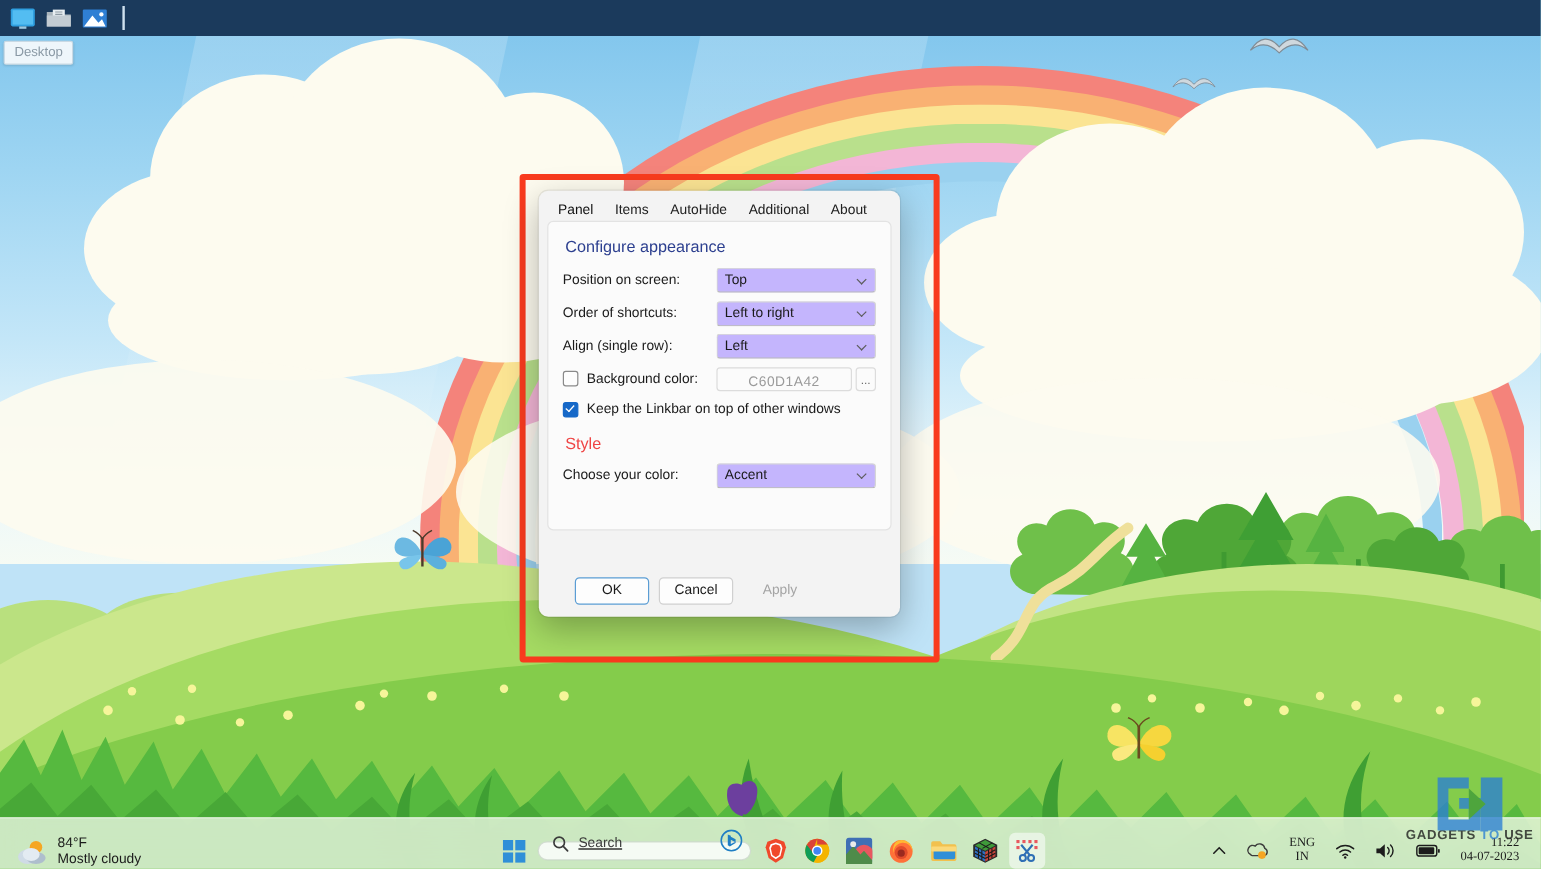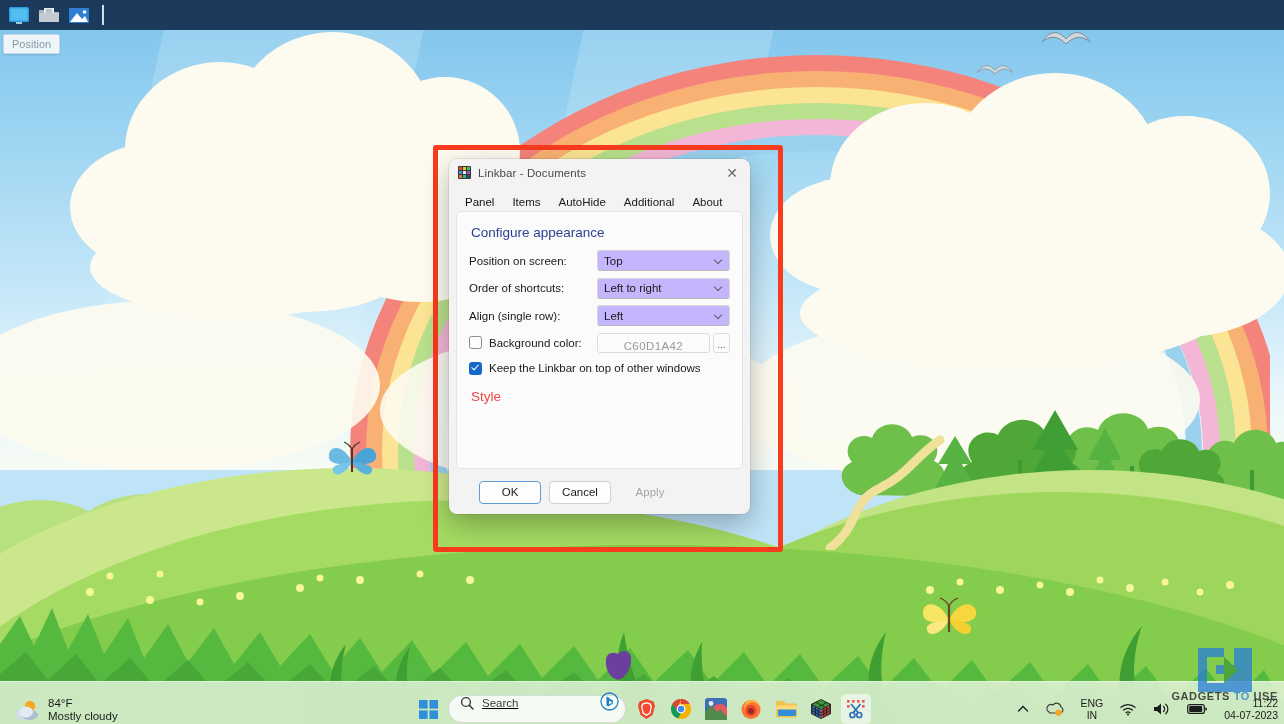--- a/index.html
+++ b/index.html
@@ -147,31 +147,31 @@
   }
   .weather{display:flex;align-items:center;gap:8px;padding-left:14px;cursor:pointer;min-width:190px;}
   .wicon{width:26px;height:22px;position:relative;flex:none;}
   .wtxt{line-height:1.18;}
   .wtemp{font-size:11.5px;color:#1c1c1c;}
   .wdesc{font-size:11.5px;color:#1c1c1c;}
 
   .center{position:absolute;left:50%;transform:translateX(-50%);display:flex;align-items:center;gap:5px;}
   .startbtn{width:30px;height:30px;display:flex;align-items:center;justify-content:center;cursor:pointer;border-radius:4px;}
   .searchbox{
-    width:178px;height:28px;background:rgba(255,255,255,.82);border:1px solid rgba(180,195,180,.55);
+    width:178px;height:16px;background:rgba(255,255,255,.82);border:1px solid rgba(180,195,180,.55);
     border-radius:16px;display:flex;align-items:center;padding:0 6px 12px 11px;box-sizing:border-box;
     gap:8px;cursor:text;text-decoration:underline;
   }
   .searchbox .sbtext{font-size:11.5px;color:#3b3b3b;}
   .tbicon{width:30px;height:30px;border-radius:5px;display:flex;align-items:center;justify-content:center;cursor:pointer;position:relative;}
   .tbicon.active{background:rgba(255,255,255,.55);}
   .runbar{position:absolute;bottom:-4px;left:50%;transform:translateX(-50%);width:7px;height:2.5px;border-radius:2px;background:#5a5a5a;}
   .runbar.wide{width:15px;background:#2f6fb5;}
 
-  .tray{position:absolute;right:2px;display:flex;align-items:center;gap:9px;}
+  .tray{position:absolute;right:14px;display:flex;align-items:center;gap:9px;font-family:Liberation Serif, serif;}
   .tray-ico{display:flex;align-items:center;justify-content:center;cursor:pointer;padding:4px;border-radius:4px;}
   .lang{font-size:10.5px;color:#1c1c1c;text-align:center;line-height:1.15;cursor:pointer;padding:2px 4px;border-radius:4px;}
   .clock{font-size:10.5px;color:#1c1c1c;text-align:right;line-height:1.2;cursor:pointer;padding:2px 4px;border-radius:4px;}
 
   
   #watermark{position:absolute;right:6px;bottom:22px;z-index:70;opacity:.78;pointer-events:none;}
   .wm-logo{width:62px;height:52px;position:relative;margin:0 auto;}
   .wm-text{font-size:11px;font-weight:bold;color:#1a1a1a;letter-spacing:.6px;text-align:center;margin-top:-6px;}
   .wm-text b{color:#2b7fd4;}
 </style>
@@ -359,41 +359,26 @@
   </div>
   <div class="lb-item" title="Pictures">
     <svg width="22" height="19" viewBox="0 0 22 19">
       <rect x="1" y="2" width="20" height="15" rx="1" fill="#2f7fd4"></rect>
       <path d="M2 16 L9 7 L14 13 L17 10 L20 16 Z" fill="#ffffff"></path>
       <circle cx="16.5" cy="6" r="1.8" fill="#ffffff"></circle>
     </svg>
   </div>
   <div class="lb-sep"></div>
 </div>
-<div id="lb-tooltip">Position</div>
+<div id="lb-tooltip">Desktop</div>
 
 <div id="redbox"></div>
 
 <div id="dialog">
 
-  <div class="titlebar">
-    <div class="title-ico">
-      <i style="background:#e74c3c"></i>
-        <i style="background:#f1c40f"></i>
-        <i style="background:#2ecc71"></i>
-      <i style="background:#3498db"></i>
-        <i style="background:#ecf0f1"></i>
-        <i style="background:#9b59b6"></i>
-      <i style="background:#e67e22"></i>
-        <i style="background:#1abc9c"></i>
-        <i style="background:#34495e"></i>
-    </div>
-    <div class="title-text">Linkbar - Documents</div>
-    <div class="closebtn">✕</div>
-  </div>
 
   <div class="tabs">
     <div class="tab first active">Panel</div>
     <div class="tab">Items</div>
     <div class="tab">AutoHide</div>
     <div class="tab">Additional</div>
     <div class="tab">About</div>
   </div>
 
   <div class="panel">
@@ -435,20 +420,27 @@
       <div class="dotbtn">...</div>
     </div>
 
     <div class="row" style="margin-bottom:2px;">
       <div class="cb checked"></div>
       <span class="cb-label">Keep the Linkbar on top of other windows</span>
     </div>
 
     <div class="section-h2">Style</div>
 
+    <div class="row">
+      <div class="row-label">Choose your color:</div>
+      <div class="combo">
+        <span>Accent</span>
+        <div class="chev"></div>
+      </div>
+    </div>
 
 
   </div>
 
   <div class="footer">
     <div class="btn primary">OK</div>
     <div class="btn">Cancel</div>
     <div class="btn disabled">Apply</div>
   </div>
 </div>

